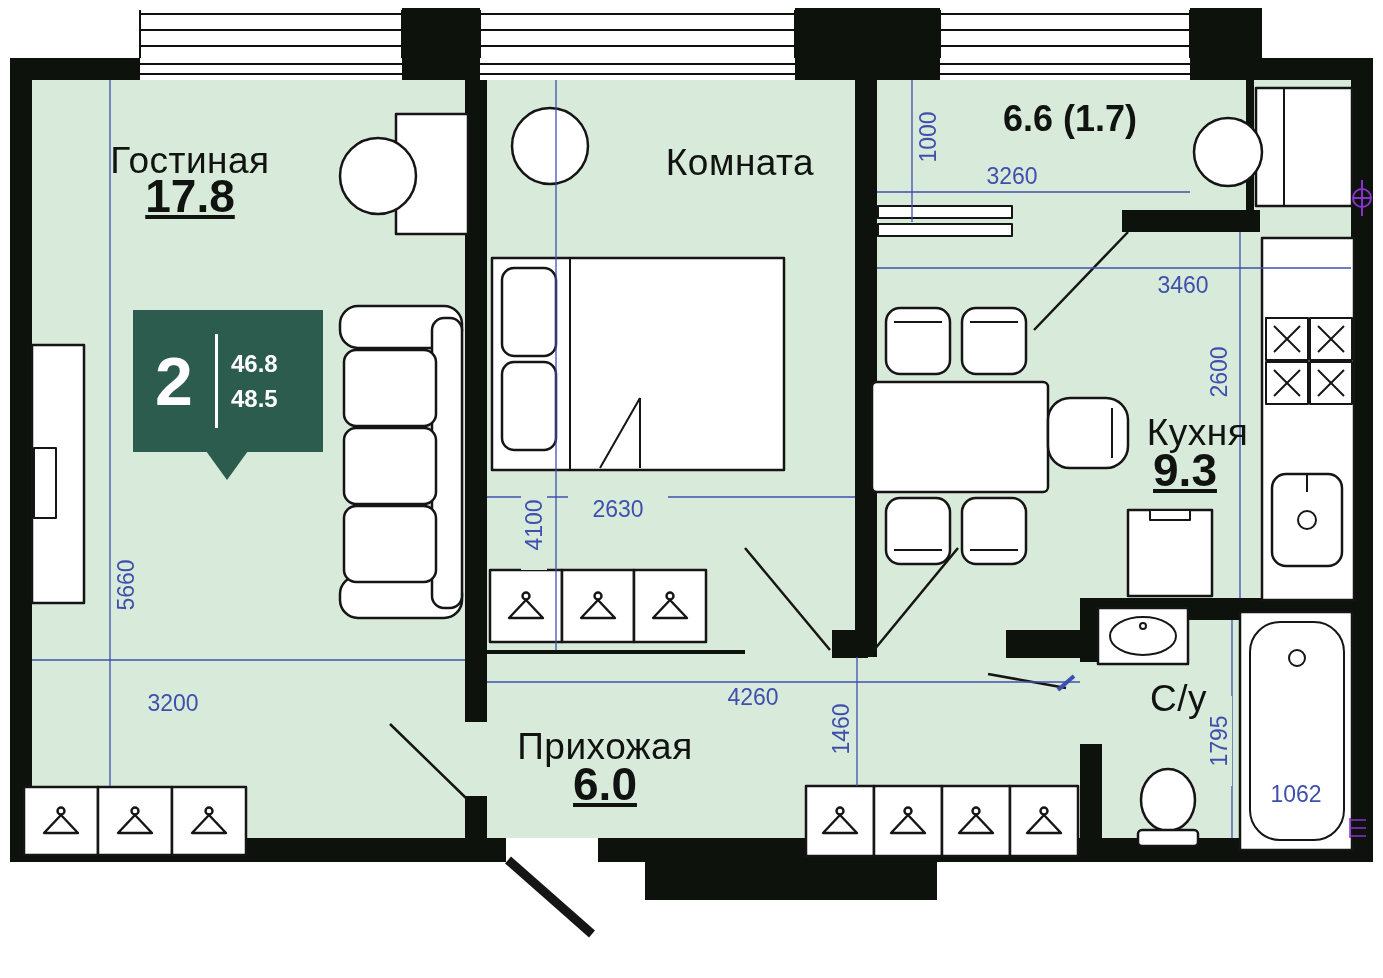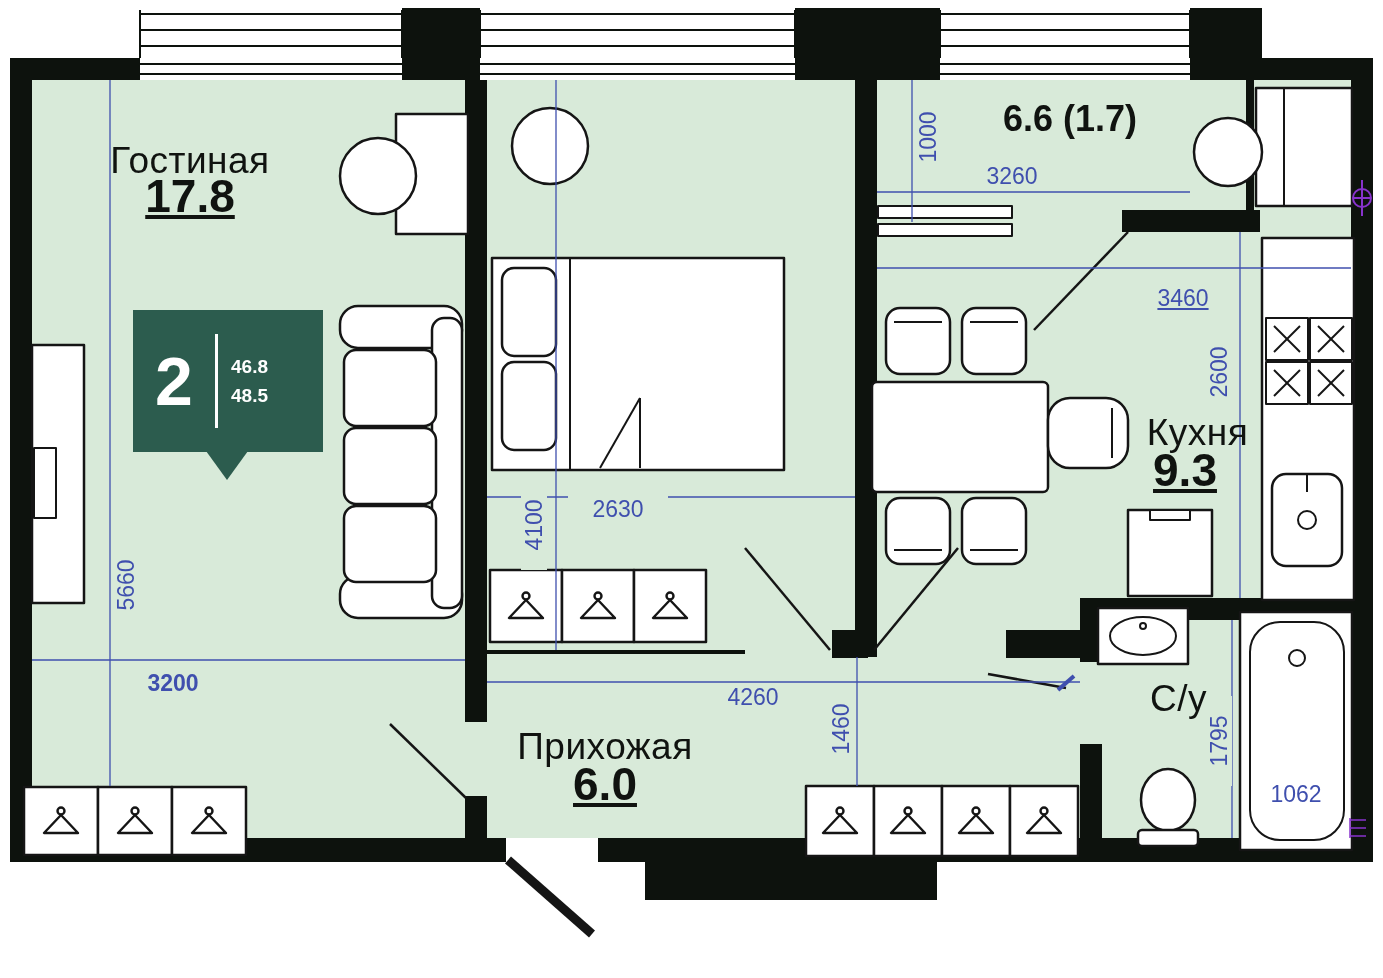--- a/index.html
+++ b/index.html
@@ -27,21 +27,21 @@
   .dim.nobg { background:transparent; }
 
   .badge {
     position:absolute; left:133px; top:310px; width:190px; height:142px;
     background:#2c5c4e; display:flex; align-items:center; color:#ffffff;
   }
   .badge .num { width:82px; text-align:center; font-size:68px; font-weight:700; }
   .badge .sep { width:3px; height:94px; background:#ffffff; }
   .badge .areas {
     flex:1; display:flex; flex-direction:column; justify-content:space-between;
-    gap:7px; padding-left:13px; font-size:19px; font-weight:600;
+    gap:7px; padding-left:13px; font-size:24px; font-weight:600;
   }
   .badge-tail {
     position:absolute; left:206px; top:451px; width:0; height:0;
     border-left:21px solid transparent; border-right:21px solid transparent;
     border-top:29px solid #2c5c4e;
   }
 </style>
 </head>
 <body>
 
@@ -288,38 +288,39 @@
       <line x1="1350" y1="828" x2="1366" y2="828"></line>
       <line x1="1350" y1="836" x2="1366" y2="836"></line>
       <line x1="1350" y1="818" x2="1350" y2="838"></line>
     </g>
   </g>
 </svg>
 
 <div class="lbl room-name" style="left:60px; top:128px; width:260px;">Гостиная</div>
 <div class="lbl room-area" style="left:60px; top:172px; width:260px;">17.8</div>
 
+<div class="lbl room-name" style="left:615px; top:130px; width:250px;">Комната</div>
 
 <div class="lbl balcony-area" style="left:965px; top:100px; width:210px;">6.6 (1.7)</div>
 
 <div class="lbl room-name" style="left:1125px; top:400px; width:145px;">Кухня</div>
 <div class="lbl room-area" style="left:1110px; top:446px; width:150px;">9.3</div>
 
 <div class="lbl room-name" style="left:480px; top:714px; width:250px;">Прихожая</div>
 <div class="lbl room-area" style="left:480px; top:760px; width:250px;">6.0</div>
 
 <div class="lbl room-name" style="left:1116px; top:666px; width:125px;">С/у</div>
 
 <div class="dim rot" style="left:81px; top:572px;">5660</div>
-<div class="dim" style="left:123px; top:670px;font-weight:bold;">3200</div>
+<div class="dim" style="left:123px; top:690px;">3200</div>
 <div class="dim rot" style="left:489px; top:512px;">4100</div>
 <div class="dim" style="left:568px; top:496px;">2630</div>
 <div class="dim rot" style="left:883px; top:124px;">1000</div>
 <div class="dim" style="left:962px; top:163px;">3260</div>
-<div class="dim" style="left:1133px; top:285px;text-decoration:underline;">3460</div>
+<div class="dim" style="left:1133px; top:272px;">3460</div>
 <div class="dim rot" style="left:1174px; top:359px;">2600</div>
 <div class="dim" style="left:703px; top:684px;">4260</div>
 <div class="dim rot" style="left:796px; top:716px;">1460</div>
 <div class="dim rot" style="left:1174px; top:728px;">1795</div>
 <div class="dim nobg" style="left:1246px; top:781px;">1062</div>
 
 <div class="badge">
   <div class="num">2</div>
   <div class="sep"></div>
   <div class="areas">

